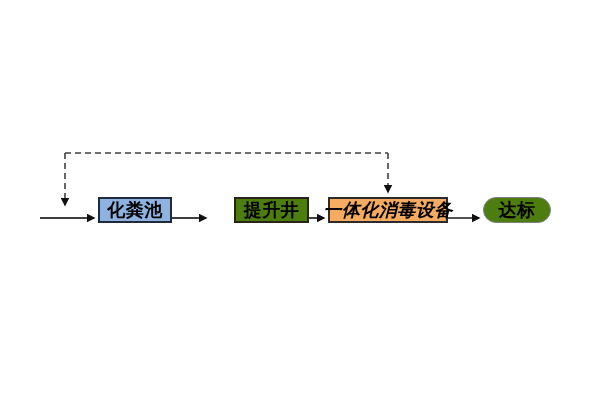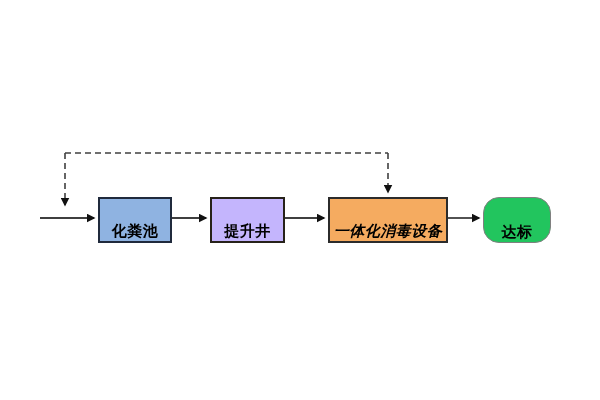--- a/index.html
+++ b/index.html
@@ -26,27 +26,27 @@
     stroke-width: 1.8;
     fill: none;
   }
   .connector.dashed {
     stroke-width: 1.6;
     stroke-dasharray: 6 4;
   }
   .node {
     position: absolute;
     top: 197px;
-    height: 46px;
+    height: 26px;
     box-sizing: border-box;
     border: 2px solid #222;
     display: flex;
-    align-items: flex-end;
+    align-items: center;
     justify-content: center;
-    font-size: 15px;
+    font-size: 18px;
     font-weight: bold;
     color: #000000;
     letter-spacing: 0.5px;
     white-space: nowrap;
   }
   .node-septic   { left: 98px;  width: 74px;  }
   .node-lift     { left: 210px; width: 75px;  }
   .node-disinfect{ left: 328px; width: 120px; }
   .node-comply   { left: 483px; width: 68px;  border-width: 1.5px; }
   .flow-label {
@@ -87,26 +87,26 @@
 
     <line class="connector dashed" x1="65" y1="153" x2="65" y2="205" marker-end="url(#arrow)" style="stroke: rgb(64, 64, 64);"></line>
 
     <line class="connector dashed" x1="388" y1="153" x2="388" y2="192" marker-end="url(#arrow)" style="stroke: rgb(64, 64, 64);"></line>
   </svg>
 
   <div class="node node-septic" style="background-color: rgb(143, 179, 225); border-color: rgb(32, 42, 60);">
     <span>化粪池</span>
   </div>
 
-  <div class="node node-lift" style="background-color: #c4b5fd; border-color: rgb(39, 34, 26);">
+  <div class="node node-lift" style="background-color: #4d7c0f; border-color: rgb(39, 34, 26); margin-left: 24px;">
     <span>提升井</span>
   </div>
 
   <div class="node node-disinfect" style="background-color: rgb(245, 171, 96); border-color: rgb(43, 43, 43); font-style: italic;">
     <span>一体化消毒设备</span>
   </div>
 
-  <div class="node node-comply" style="background-color: #22c55e; border-color: rgb(128, 128, 128); border-radius: 16px;">
+  <div class="node node-comply" style="background-color: #4d7c0f; border-color: rgb(128, 128, 128); border-radius: 16px;">
     <span>达标</span>
   </div>
 
 
 </div>
 
 </body></html>

